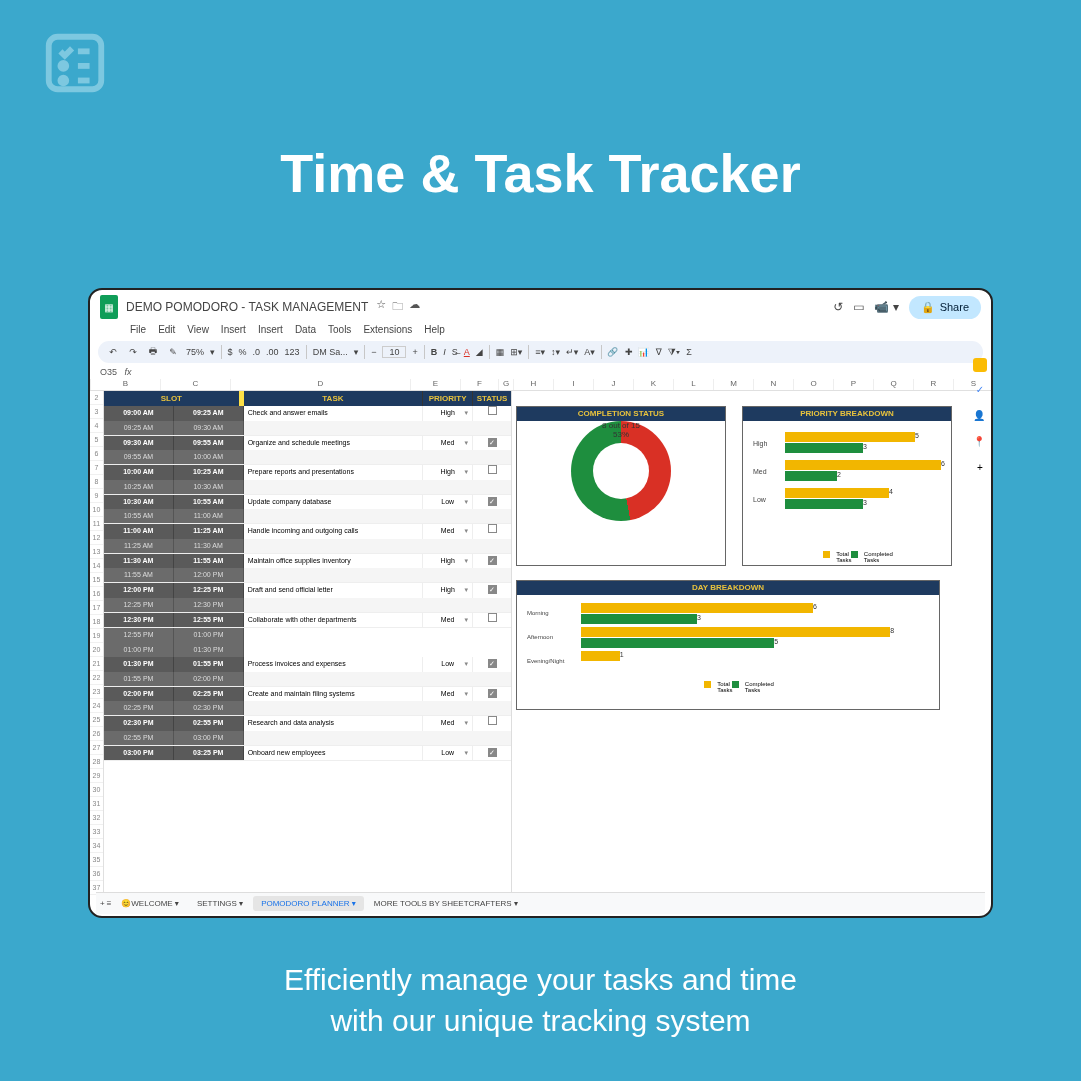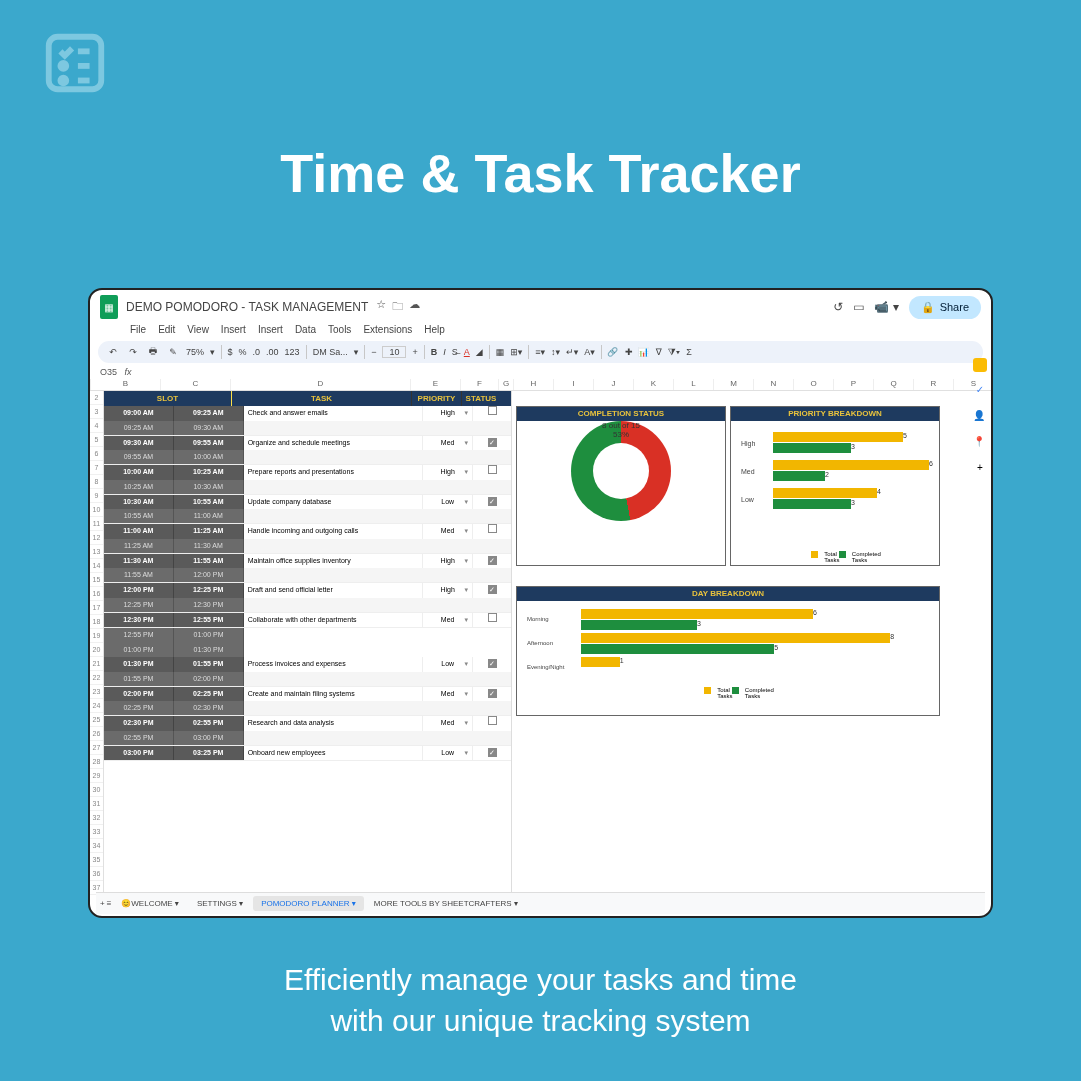--- a/index.html
+++ b/index.html
@@ -22,21 +22,21 @@
 .cell-ref { padding:2px 10px; color:#555; font-size:9px }
 .col-headers { display:flex; background:#fff; border-bottom:1px solid #e0e0e0; font-size:8px; color:#666; height:12px }
 .col-headers div { text-align:center; border-right:1px solid #eee }
 .rowhead-w { width:14px }
 .main-grid { display:flex; height:505px }
 .row-nums { width:14px; background:#fff; font-size:7px; color:#888; border-right:1px solid #e0e0e0 }
 .row-nums div { height:14px; text-align:center; line-height:14px; border-bottom:1px solid #f0f0f0 }
 .planner { width:408px; border-right:1px solid #ddd }
 .planner-header { display:flex; background:#1e3a5f; color:#e8c23d; font-size:8px; font-weight:700; height:15px }
 .planner-header div { text-align:center; line-height:15px }
-.ph-slot { width:128px; border-right:1px solid #fde047 }
+.ph-slot { width:140px; border-right:5px solid #fde047 }
 .ph-task { width:180px; border-right:1px solid #333 }
 .ph-pri { width:50px; border-right:1px solid #333 }
 .ph-stat { width:38px }
 .task-block { border-bottom:1px solid #eee }
 .slot-row { display:flex; height:14.5px; font-size:7px }
 .time-cell { width:70px; background:#5a5a5a; color:#fff; text-align:center; line-height:14.5px; font-weight:600; border-right:1px solid #444 }
 .break-small { display:flex; height:14px; font-size:7px }
 .break-small .t { width:70px; background:#6b6b6b; color:#ddd; text-align:center; line-height:14px; border-right:1px solid #555 }
 .break-small .rest { width:268px; background:#f5f5f5 }
 .task-cell { width:180px; padding-left:4px; line-height:14.5px; border-right:1px solid #eee; overflow:hidden; white-space:nowrap }
@@ -44,21 +44,21 @@
 .pri-cell::after { content:"▾"; position:absolute; right:4px; color:#888; font-size:7px }
 .stat-cell { width:38px; text-align:center; line-height:14.5px }
 .stat-cell .cb { display:inline-block; width:9px; height:9px; border:1px solid #888; background:#fff; font-size:7px; line-height:8px }
 .stat-cell .cb.chk { background:#888; color:#fff }
 .big-break { display:flex; height:29px }
 .big-break .bb-slot { width:140px; display:flex; flex-direction:column }
 .big-break .bb-slot div { display:flex; height:14.5px }
 .big-break .bb-slot span { width:70px; background:#6b6b6b; color:#ddd; text-align:center; line-height:14.5px; font-size:7px; border-right:1px solid #555 }
 .big-break .bb-label { width:268px; text-align:center; line-height:29px; font-size:8px; color:#444; background:#fafafa }
 .charts { flex:1; padding:0 4px; position:relative }
-.chart-box { display:flex; gap:4px; margin-bottom:20px }
+.chart-box { display:flex; gap:16px; margin-bottom:14px }
 .panel { border:1px solid #666; background:#fff }
 .panel-title { background:#1e3a5f; color:#e8c23d; text-align:center; font-size:8px; font-weight:700; height:14px; line-height:14px }
 .completion { width:210px; height:160px }
 .donut-wrap { display:flex; justify-content:center; align-items:flex-start; height:144px; position:relative }
 .donut { width:100px; height:100px; border-radius:50%; background:conic-gradient(#d93025 0 47%,#1e8e3e 47% 100%); position:relative }
 .donut::after { content:""; position:absolute; inset:22px; background:#fff; border-radius:50% }
 .donut-label { position:absolute; text-align:center; font-size:8px; color:#333; z-index:2 }
 .priority { width:210px; height:160px }
 .bars { padding:8px 10px; height:128px }
 .bar-row { display:flex; align-items:center; gap:4px; height:28px; position:relative }

